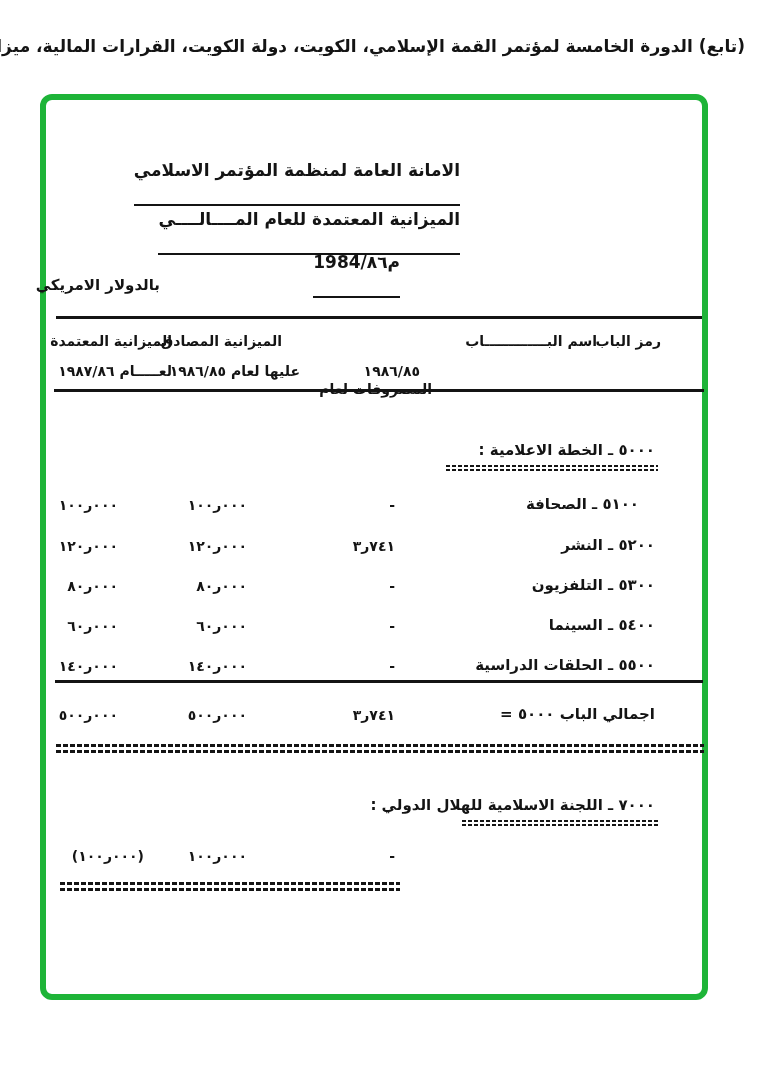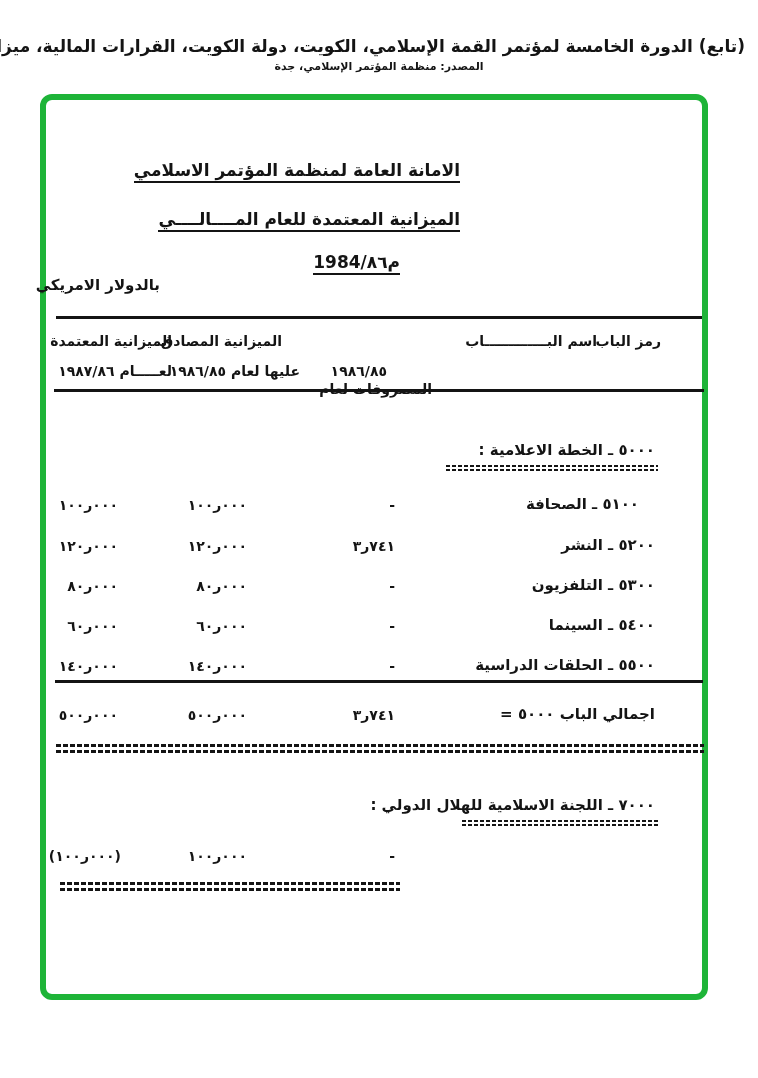--- a/index.html
+++ b/index.html
@@ -37,52 +37,51 @@
     background-position:0 0,0 100%;
     background-repeat:no-repeat,no-repeat;
   }
   .frame{
     position:absolute;left:40px;top:94px;width:668px;height:906px;
     border:6px solid #1eb438;border-radius:12px;box-sizing:border-box;
     background:#ffffff;
   }
   .hdr1{top:36px;right:13px;font-size:17px;}
   .hdr2{top:60px;left:0;right:0;text-align:center;font-size:11px;white-space:nowrap;}
-  .title{font-size:17px;border-bottom:2px solid #141414;padding-bottom:1px;}
+  .title{font-size:17px;border-bottom:2px solid #141414;padding-bottom:24px;}
   .t1{top:160px;right:298px;}
   .t2{top:209px;right:298px;}
   .t3{top:252px;right:358px;}
   .currency{top:276px;right:598px;font-size:15px;}
   .th{font-size:14px;}
   .body-cell{font-size:15px;}
   .numcell{font-size:14px;}
   .sechead{font-size:15px;}
 </style>
 </head>
 <body>
 
 <div class="page">
 
   <div class="abs hdr1">(تابع) الدورة الخامسة لمؤتمر القمة الإسلامي، الكويت، دولة الكويت، القرارات المالية، ميزانية الأمانة العامة للسنة المالية ١٩٨٧/٨٦</div>
-  <div class="abs hdr2">المصدر:  منظمة المؤتمر الإسلامي، جدة</div>
 
   <div class="frame"></div>
 
   <div class="abs title t1">الامانة العامة لمنظمة المؤتمر الاسلامي</div>
   <div class="abs title t2">الميزانية المعتمدة للعام المــــالــــي</div>
   <div class="abs title t3 num">1984/٨٦م</div>
 
   <div class="abs currency">بالدولار الامريكي</div>
 
   <div class="rule" style="top:316px;left:56px;width:646px;"></div>
 
   <div class="abs th" style="top:333px;right:97px;padding-left:31px;">رمز الباب</div>
   <div class="abs th" style="top:333px;right:161px;">اسم البـــــــــــــاب</div>
   <div class="abs th" style="top:333px;right:326px;margin-top:48px;">المصروفات لعام</div>
-  <div class="abs th num" style="top:363px;right:371px;">١٩٨٦/٨٥</div>
+  <div class="abs th num" style="top:363px;right:338px;">١٩٨٦/٨٥</div>
   <div class="abs th" style="top:333px;right:476px;">الميزانية المصادق</div>
   <div class="abs th" style="top:363px;right:458px;">عليها لعام ١٩٨٦/٨٥</div>
   <div class="abs th" style="top:333px;right:586px;">الميزانية المعتمدة</div>
   <div class="abs th" style="top:363px;right:586px;">لعـــــام ١٩٨٧/٨٦</div>
 
   <div class="rule" style="top:389px;left:54px;width:650px;"></div>
 
   <div class="abs sechead" style="top:441px;right:103px;text-align:center;">٥٠٠٠ ـ الخطة الاعلامية :</div>
   <div class="dunder" style="top:465px;right:100px;width:212px;"></div>
 
@@ -127,18 +126,18 @@
   </div>
 
   <div class="dsep" style="top:744px;left:56px;width:648px;"></div>
 
   <div class="abs sechead" style="top:796px;right:103px;">٧٠٠٠ ـ اللجنة الاسلامية للهلال الدولي :</div>
   <div class="dunder" style="top:820px;right:100px;width:196px;"></div>
 
   <div>
     <span class="abs numcell num" style="top:848px;right:363px;">-</span>
     <span class="abs numcell num" style="top:848px;right:511px;">١٠٠ر٠٠٠</span>
-    <span class="abs numcell num" style="top:848px;right:637px;">(١٠٠ر٠٠٠)</span>
+    <span class="abs numcell num" style="top:848px;right:614px;">(١٠٠ر٠٠٠)</span>
   </div>
 
   <div class="dsep" style="top:882px;left:60px;width:340px;"></div>
 
 </div>
 
 </body></html>

